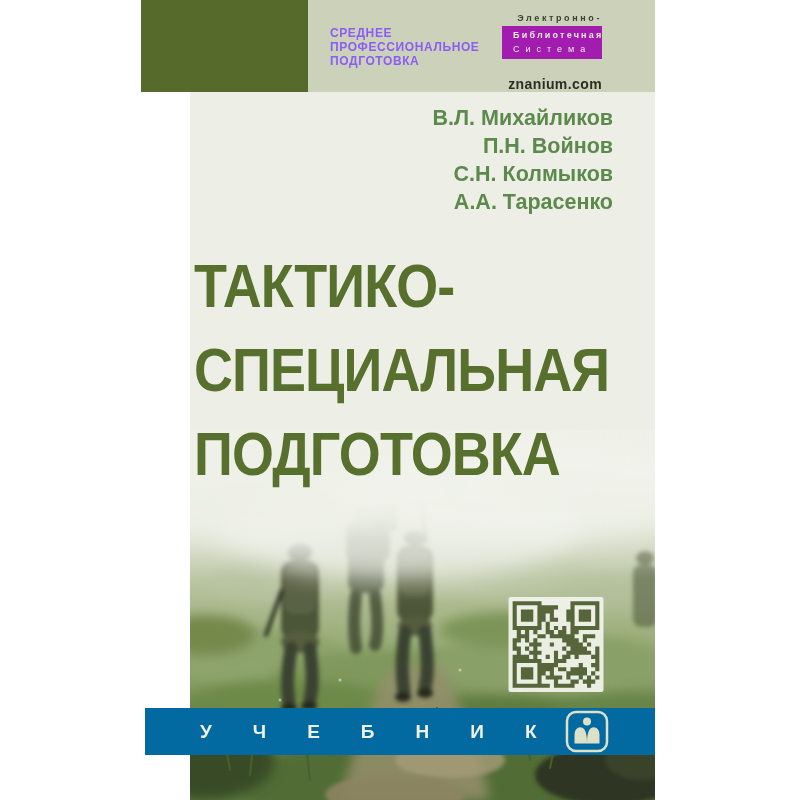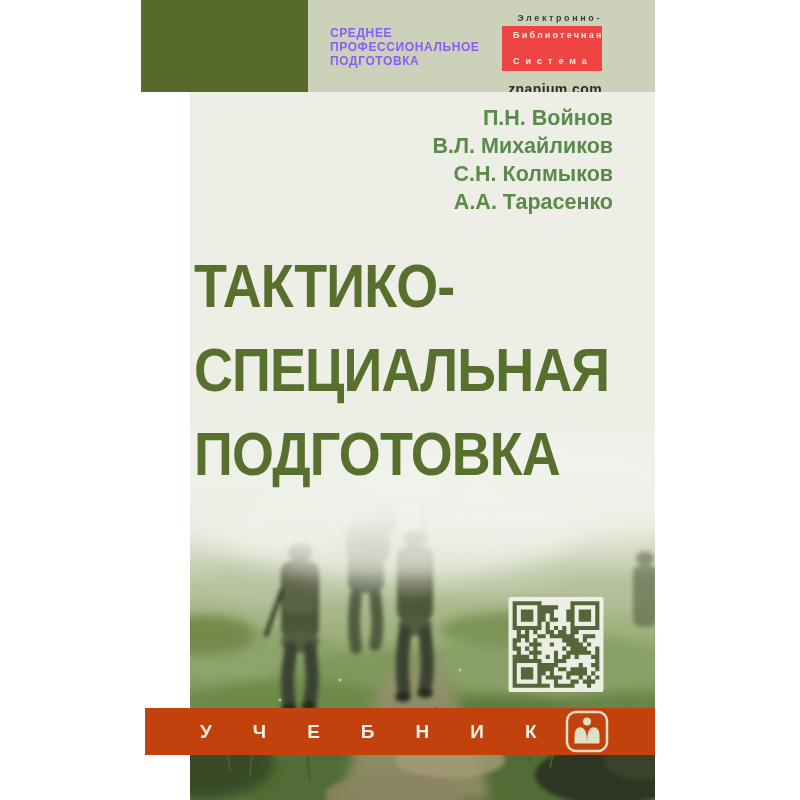--- a/index.html
+++ b/index.html
@@ -9,44 +9,44 @@
 
   
   .band-olive { left:308px; top:0; width:347px; height:92px; background:#ccd2ba; }
   .block-green { left:141px; top:0; width:167px; height:92px; background:#556a2b; }
 
   .edu { left:330px; top:26px; width:170px; color:#8b5cf6; font-weight:bold;
          font-size:12px; line-height:14px; letter-spacing:0.6px; }
 
   .znlogo { left:502px; top:13px; width:100px; text-align:right; }
   .zn1 { font-size:9px; font-weight:bold; color:#3b3f30; letter-spacing:2.6px; }
-  .znbox { margin-top:3px; background:#ef4444; padding:3px 11px 4px; }
+  .znbox { margin-top:3px; background:#a21caf; padding:3px 11px 4px; }
   .zn2 { font-size:9px; font-weight:bold; color:#e9ecdc; letter-spacing:2.2px; line-height:12px; }
-  .zn3 { font-size:9px; font-weight:bold; color:#e9ecdc; letter-spacing:6px; line-height:12px; margin-top:14px; }
-  .zn4 { margin-top:10px; font-size:14px; font-weight:bold; color:#2b2f23; letter-spacing:0.4px; }
+  .zn3 { font-size:9px; font-weight:normal; color:#e9ecdc; letter-spacing:6px; line-height:12px; margin-top:2px; }
+  .zn4 { margin-top:17px; font-size:14px; font-weight:bold; color:#2b2f23; letter-spacing:0.4px; }
 
   
   .body-bg { left:190px; top:92px; width:465px; height:708px; background:#edefe6; }
 
   .authors { right:187px; top:104px; text-align:right; color:#5c8a4c; font-weight:bold;
              font-size:21.5px; line-height:28px; z-index:3; }
 
   .title { left:194px; top:244px; color:#57702e; font-weight:bold; font-size:62px;
            line-height:84px; letter-spacing:-1px; transform:scaleX(0.87); transform-origin:left top;
            z-index:3; white-space:nowrap; }
 
   
   .photo { left:190px; top:430px; width:465px; height:370px; overflow:hidden; z-index:1;
            background:linear-gradient(180deg,#edefe6 0%,#e9ecdf 10%,#dde2d0 22%,#c9d1b6 34%,
                       #adbb90 47%,#94a971 60%,#7e9558 73%,#6a8549 87%,#5d7940 100%); }
   .photo svg.scene { position:absolute; left:0; top:0; }
   .qr { left:315px; top:167px; width:102px; height:95px; }
 
   
-  .series-bar { left:145px; top:708px; width:510px; height:47px; background:#c2410c; z-index:4; }
+  .series-bar { left:145px; top:708px; width:510px; height:47px; background:#0369a1; z-index:4; }
   .series-label { position:absolute; left:55px; top:0; line-height:47px; color:#eef1e3;
                   font-weight:bold; font-size:19px; letter-spacing:41px; white-space:nowrap; }
   .mark { position:absolute; right:46px; top:2px; }
 </style>
 </head>
 <body>
 
 <div>
 
   <div class="band-olive abs"></div>
@@ -171,22 +171,22 @@
       </g>
     </svg>
 
     <svg class="qr abs" viewBox="0 0 92 92">
       <rect x="0" y="0" width="92" height="92" rx="2" fill="#f3f4ee" opacity="0.92"></rect>
       <path id="qr-modules" fill="#57663a" d="M4 4h4v4h-4zM8 4h4v4h-4zM12 4h4v4h-4zM16 4h4v4h-4zM20 4h4v4h-4zM24 4h4v4h-4zM28 4h4v4h-4zM60 4h4v4h-4zM64 4h4v4h-4zM68 4h4v4h-4zM72 4h4v4h-4zM76 4h4v4h-4zM80 4h4v4h-4zM84 4h4v4h-4zM4 8h4v4h-4zM28 8h4v4h-4zM32 8h4v4h-4zM36 8h4v4h-4zM40 8h4v4h-4zM44 8h4v4h-4zM60 8h4v4h-4zM84 8h4v4h-4zM4 12h4v4h-4zM12 12h4v4h-4zM16 12h4v4h-4zM20 12h4v4h-4zM28 12h4v4h-4zM32 12h4v4h-4zM36 12h4v4h-4zM40 12h4v4h-4zM56 12h4v4h-4zM60 12h4v4h-4zM68 12h4v4h-4zM72 12h4v4h-4zM76 12h4v4h-4zM84 12h4v4h-4zM4 16h4v4h-4zM12 16h4v4h-4zM16 16h4v4h-4zM20 16h4v4h-4zM28 16h4v4h-4zM32 16h4v4h-4zM40 16h4v4h-4zM56 16h4v4h-4zM60 16h4v4h-4zM68 16h4v4h-4zM72 16h4v4h-4zM76 16h4v4h-4zM84 16h4v4h-4zM4 20h4v4h-4zM12 20h4v4h-4zM16 20h4v4h-4zM20 20h4v4h-4zM28 20h4v4h-4zM32 20h4v4h-4zM40 20h4v4h-4zM44 20h4v4h-4zM56 20h4v4h-4zM60 20h4v4h-4zM68 20h4v4h-4zM72 20h4v4h-4zM76 20h4v4h-4zM84 20h4v4h-4zM4 24h4v4h-4zM28 24h4v4h-4zM36 24h4v4h-4zM60 24h4v4h-4zM84 24h4v4h-4zM4 28h4v4h-4zM8 28h4v4h-4zM12 28h4v4h-4zM16 28h4v4h-4zM20 28h4v4h-4zM24 28h4v4h-4zM28 28h4v4h-4zM36 28h4v4h-4zM44 28h4v4h-4zM52 28h4v4h-4zM60 28h4v4h-4zM64 28h4v4h-4zM68 28h4v4h-4zM72 28h4v4h-4zM76 28h4v4h-4zM80 28h4v4h-4zM84 28h4v4h-4zM8 32h4v4h-4zM16 32h4v4h-4zM24 32h4v4h-4zM36 32h4v4h-4zM40 32h4v4h-4zM48 32h4v4h-4zM52 32h4v4h-4zM60 32h4v4h-4zM64 32h4v4h-4zM8 36h4v4h-4zM12 36h4v4h-4zM16 36h4v4h-4zM28 36h4v4h-4zM32 36h4v4h-4zM40 36h4v4h-4zM44 36h4v4h-4zM48 36h4v4h-4zM52 36h4v4h-4zM56 36h4v4h-4zM60 36h4v4h-4zM72 36h4v4h-4zM76 36h4v4h-4zM80 36h4v4h-4zM4 40h4v4h-4zM8 40h4v4h-4zM16 40h4v4h-4zM24 40h4v4h-4zM52 40h4v4h-4zM56 40h4v4h-4zM60 40h4v4h-4zM64 40h4v4h-4zM72 40h4v4h-4zM4 44h4v4h-4zM20 44h4v4h-4zM24 44h4v4h-4zM28 44h4v4h-4zM40 44h4v4h-4zM56 44h4v4h-4zM60 44h4v4h-4zM64 44h4v4h-4zM68 44h4v4h-4zM76 44h4v4h-4zM4 48h4v4h-4zM8 48h4v4h-4zM16 48h4v4h-4zM24 48h4v4h-4zM52 48h4v4h-4zM60 48h4v4h-4zM64 48h4v4h-4zM68 48h4v4h-4zM72 48h4v4h-4zM84 48h4v4h-4zM8 52h4v4h-4zM20 52h4v4h-4zM24 52h4v4h-4zM28 52h4v4h-4zM44 52h4v4h-4zM56 52h4v4h-4zM60 52h4v4h-4zM64 52h4v4h-4zM68 52h4v4h-4zM72 52h4v4h-4zM76 52h4v4h-4zM84 52h4v4h-4zM4 56h4v4h-4zM8 56h4v4h-4zM12 56h4v4h-4zM16 56h4v4h-4zM24 56h4v4h-4zM36 56h4v4h-4zM44 56h4v4h-4zM52 56h4v4h-4zM56 56h4v4h-4zM64 56h4v4h-4zM80 56h4v4h-4zM84 56h4v4h-4zM4 60h4v4h-4zM8 60h4v4h-4zM12 60h4v4h-4zM16 60h4v4h-4zM20 60h4v4h-4zM24 60h4v4h-4zM28 60h4v4h-4zM44 60h4v4h-4zM48 60h4v4h-4zM52 60h4v4h-4zM84 60h4v4h-4zM4 64h4v4h-4zM28 64h4v4h-4zM32 64h4v4h-4zM36 64h4v4h-4zM40 64h4v4h-4zM44 64h4v4h-4zM68 64h4v4h-4zM80 64h4v4h-4zM84 64h4v4h-4zM4 68h4v4h-4zM12 68h4v4h-4zM16 68h4v4h-4zM20 68h4v4h-4zM28 68h4v4h-4zM32 68h4v4h-4zM36 68h4v4h-4zM40 68h4v4h-4zM48 68h4v4h-4zM52 68h4v4h-4zM60 68h4v4h-4zM64 68h4v4h-4zM68 68h4v4h-4zM72 68h4v4h-4zM84 68h4v4h-4zM4 72h4v4h-4zM12 72h4v4h-4zM16 72h4v4h-4zM20 72h4v4h-4zM28 72h4v4h-4zM32 72h4v4h-4zM40 72h4v4h-4zM56 72h4v4h-4zM60 72h4v4h-4zM64 72h4v4h-4zM68 72h4v4h-4zM72 72h4v4h-4zM80 72h4v4h-4zM4 76h4v4h-4zM12 76h4v4h-4zM16 76h4v4h-4zM20 76h4v4h-4zM28 76h4v4h-4zM36 76h4v4h-4zM40 76h4v4h-4zM44 76h4v4h-4zM48 76h4v4h-4zM56 76h4v4h-4zM68 76h4v4h-4zM76 76h4v4h-4zM84 76h4v4h-4zM4 80h4v4h-4zM28 80h4v4h-4zM44 80h4v4h-4zM60 80h4v4h-4zM64 80h4v4h-4zM72 80h4v4h-4zM76 80h4v4h-4zM80 80h4v4h-4zM4 84h4v4h-4zM8 84h4v4h-4zM12 84h4v4h-4zM16 84h4v4h-4zM20 84h4v4h-4zM24 84h4v4h-4zM28 84h4v4h-4zM32 84h4v4h-4zM36 84h4v4h-4zM44 84h4v4h-4zM48 84h4v4h-4zM52 84h4v4h-4zM56 84h4v4h-4zM60 84h4v4h-4zM76 84h4v4h-4z"></path>
     </svg>
   </div>
 
   <div class="authors abs">
+    <div>В.Л. Михайликов</div>
     <div>П.Н. Войнов</div>
-    <div>В.Л. Михайликов</div>
     <div>С.Н. Колмыков</div>
     <div>А.А. Тарасенко</div>
   </div>
 
   <div class="title abs">
     <div>ТАКТИКО-</div>
     <div>СПЕЦИАЛЬНАЯ</div>
     <div>ПОДГОТОВКА</div>
   </div>
 

